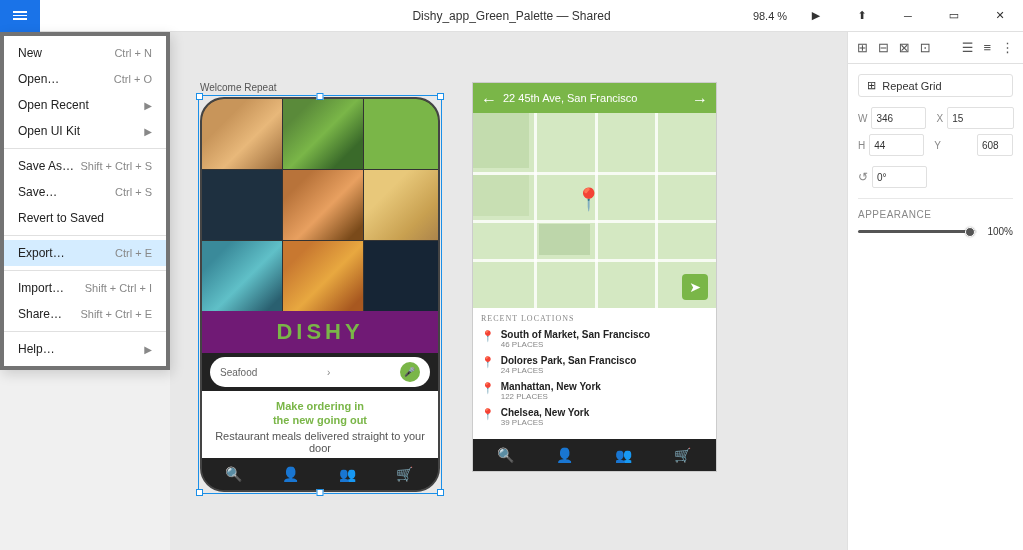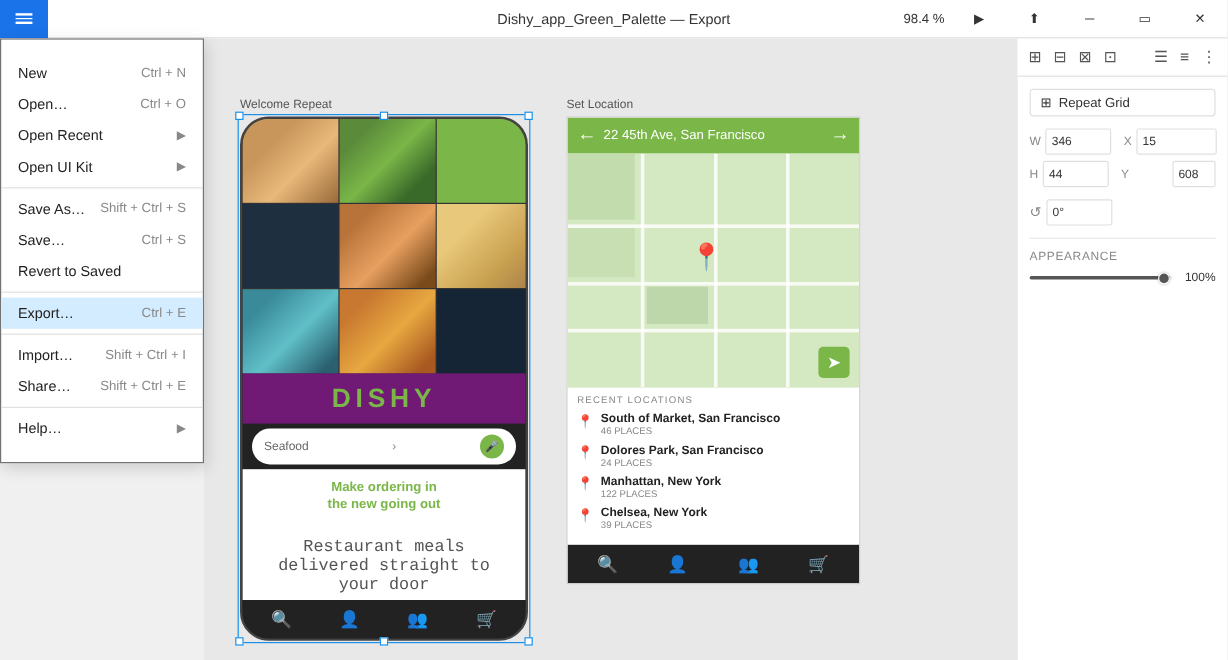--- a/index.html
+++ b/index.html
@@ -65,24 +65,24 @@
       height: calc(550px - 32px);
     }
 
     
     .dropdown-menu {
       position: absolute;
       top: 32px;
       left: 0;
       width: 170px;
       background: #fff;
-      border: 1px solid #737373;
+      border: 4px solid #737373;
       box-shadow: 2px 4px 12px rgba(0,0,0,0.15);
       z-index: 200;
-      padding: 15px 0;
+      padding: 4px 0;
     }
     .menu-item {
       display: flex;
       align-items: center;
       justify-content: space-between;
       padding: 5px 14px;
       font-size: 12px;
       color: #222;
       cursor: pointer;
       height: 26px;
@@ -153,23 +153,22 @@
       background: #fff;
     }
     .tagline {
       color: #7ab648;
       font-size: 11px;
       font-weight: bold;
       line-height: 1.3;
     }
     .tagline-sub {
       color: #555;
-      font-size: 14px;
-      margin-top: 20px;
-      font-family: Liberation Mono, monospace;
+      font-size: 11px;
+      margin-top: 2px;
     }
 
     .phone-bottom-nav {
       background: #222;
       display: flex;
       justify-content: space-around;
       padding: 6px 4px;
     }
 
     .map-topbar {
@@ -189,20 +188,21 @@
     .recent-locations {
       padding: 6px 8px;
       background: #fff;
     }
     .recent-label {
       font-size: 8px;
       color: #888;
       letter-spacing: 1px;
       margin-bottom: 6px;
       text-transform: uppercase;
+      font-family: Liberation Serif, serif;
     }
     .location-item {
       display: flex;
       align-items: flex-start;
       gap: 6px;
       margin-bottom: 6px;
     }
     .location-pin {
       color: #7ab648;
       font-size: 11px;
@@ -299,21 +299,21 @@
   <div class="titlebar-left">
     <div class="hamburger-btn">
       <div class="hamburger-icon">
         <span></span>
           <span></span>
           <span></span>
       </div>
     </div>
   </div>
   <div class="titlebar-title">
-    <span>Dishy_app_Green_Palette</span> — <span>Export</span>
+    <span>Dishy_app_Green_Palette</span> — <span>Shared</span>
   </div>
   <div class="titlebar-controls">
     <div class="titlebar-btn">
       <span>98.4 %</span>
     </div>
     <div class="titlebar-btn">▶</div>
     <div class="titlebar-btn">⬆</div>
     <div class="titlebar-btn">─</div>
     <div class="titlebar-btn">▭</div>
     <div class="titlebar-btn close">✕</div>
@@ -426,21 +426,20 @@
               <span style="color:#fff;font-size:14px;">🔍</span>
               <span style="color:#fff;font-size:14px;">👤</span>
               <span style="color:#fff;font-size:14px;">👥</span>
               <span style="color:#fff;font-size:14px;">🛒</span>
             </div>
           </div>
         </div>
       </div>
 
       <div style="margin-left:16px;">
-        <div class="phone-label">Set Location</div>
         <div style="width:245px; background:#fff; border-radius:0; overflow:hidden; border:1px solid #ccc;">
 
           <div class="map-topbar">
             <span style="color:#fff;font-size:16px;">←</span>
             <span style="flex:1;color:#fff;font-size:11px;font-weight:500;">22 45th Ave, San Francisco</span>
             <span style="color:#fff;font-size:16px;">→</span>
           </div>
 
           <div class="map-area" style="height:195px;background:#d4e8c2;position:relative;overflow:hidden;">
 

